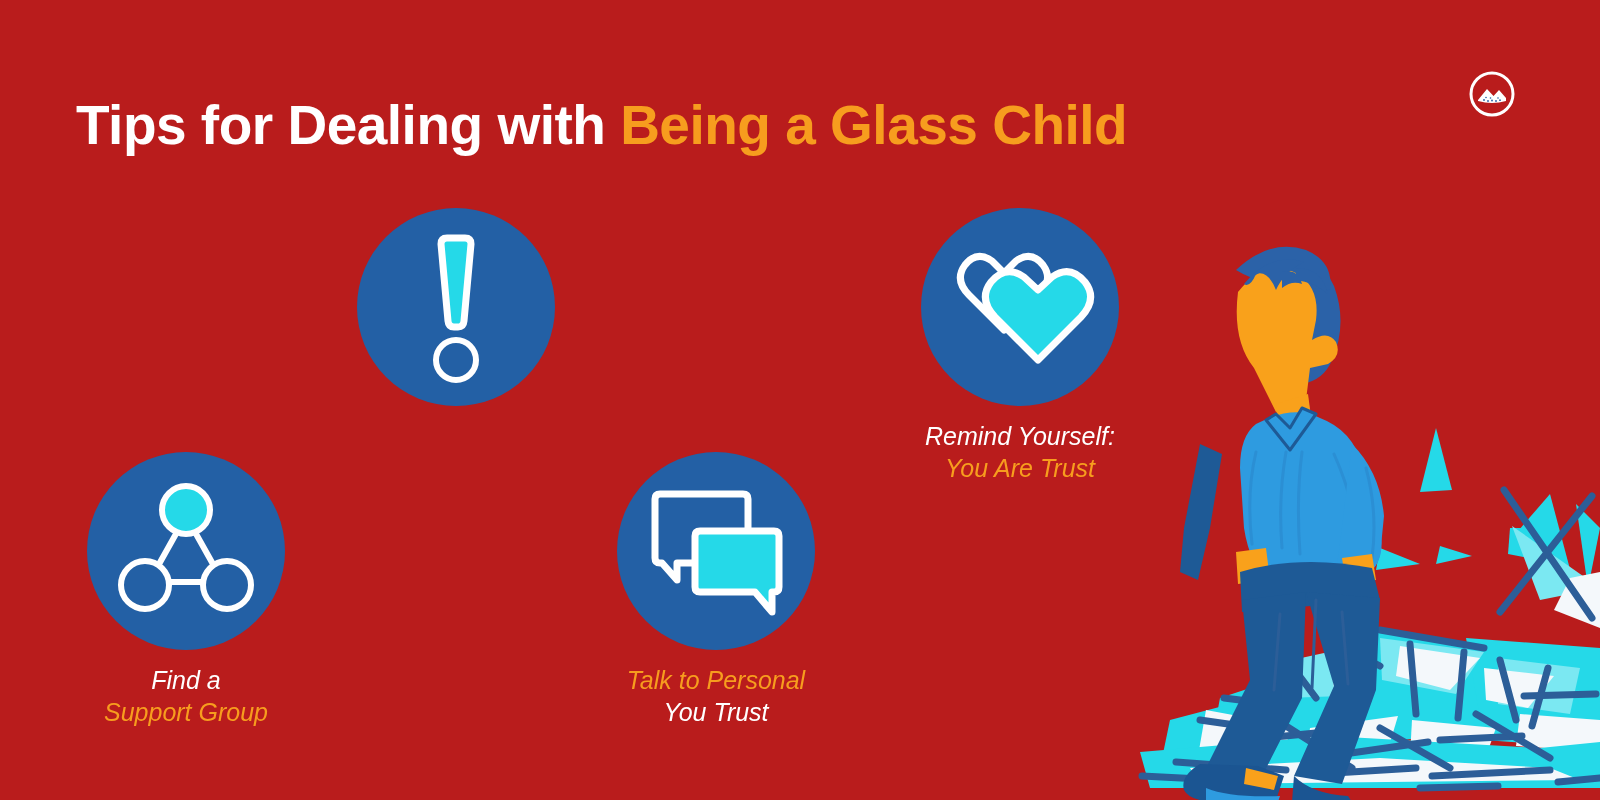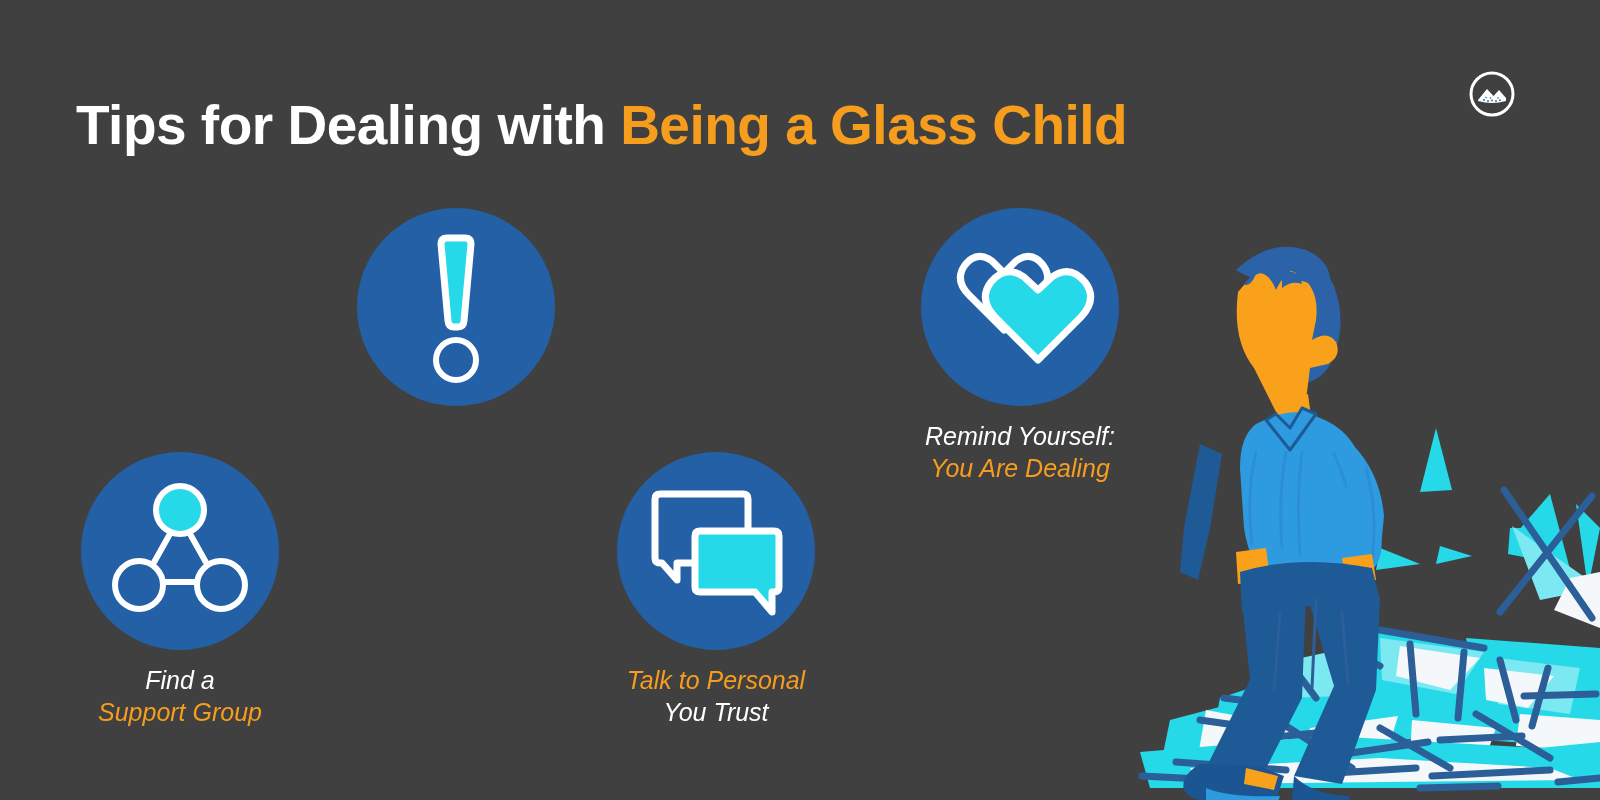--- a/index.html
+++ b/index.html
@@ -12,21 +12,21 @@
     width: 1600px;
     height: 800px;
     overflow: hidden;
     font-family: "Liberation Sans", sans-serif;
     position: relative;
   }
   #canvas {
     position: relative;
     width: 1600px;
     height: 800px;
-    background: #404040;
+    background: #b91c1c;
     overflow: hidden;
   }
 
   
   .title {
     position: absolute;
     left: 76px;
     top: 58px;
     font-size: 55px;
     font-weight: bold;
@@ -61,21 +61,21 @@
     margin-top: 14px;
     font-size: 25px;
     font-style: italic;
     line-height: 1.28;
     white-space: nowrap;
   }
   .ln-white { color: #FFFFFF; display: block; }
   .ln-orange { color: #F79D1E; display: block; }
 
   
-  #tip-support  { left: 40px;  top: 452px; width: 280px; }
+  #tip-support  { left: 46px;  top: 452px; width: 280px; }
   #tip-priority { left: 316px; top: 208px; width: 280px; }
   #tip-talk     { left: 576px; top: 452px; width: 280px; }
   #tip-worthy   { left: 880px; top: 208px; width: 280px; }
 
   #tip-support  .tip-circle { width: 198px; height: 198px; }
   #tip-priority .tip-circle { width: 198px; height: 198px; }
   #tip-talk     .tip-circle { width: 198px; height: 198px; }
   #tip-worthy   .tip-circle { width: 198px; height: 198px; }
 
   .tip-circle svg { position: absolute; left: 0; top: 0; }
@@ -158,21 +158,21 @@
     <div class="tip-circle">
       <svg width="198" height="198" viewBox="0 0 198 198">
 
         <path d="M83 122 L48 87 Q33 72 44 57 Q56 42 71 53 L83 65 L95 53 Q110 42 122 57 Q133 72 118 87 Z" fill="none" stroke="#FFFFFF" stroke-width="7" stroke-linejoin="round"></path>
 
         <path d="M117 152 L74 109 Q57 91 70 74 Q85 56 103 69 L117 82 L131 69 Q149 56 164 74 Q177 91 160 109 Z" fill="#25D9E8" stroke="#FFFFFF" stroke-width="7" stroke-linejoin="round"></path>
       </svg>
     </div>
     <div class="tip-label">
       <span class="ln-white">Remind Yourself:</span>
-      <span class="ln-orange">You Are Dealing</span>
+      <span class="ln-orange">You Are Trust</span>
     </div>
   </div>
 
   <div id="illustration">
     <svg width="520" height="572" viewBox="0 0 520 572">
 
       <g>
 
         <polygon points="356,200 372,262 340,264" fill="#25D9E8"></polygon>
         <polygon points="430,300 452,300 448,330 428,326" fill="#25D9E8"></polygon>

